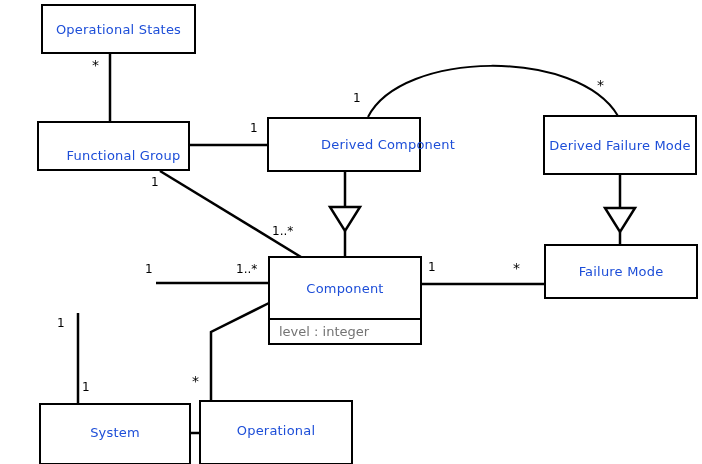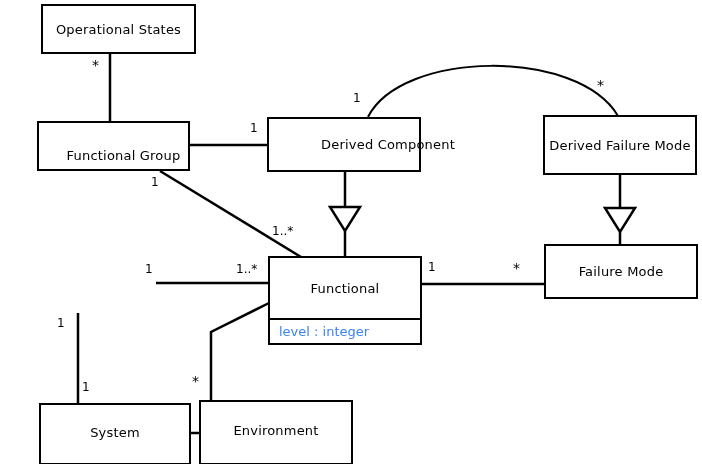--- a/index.html
+++ b/index.html
@@ -30,33 +30,33 @@
     background: #ffffff;
     z-index: 3;
   }
   .uml-name-compartment {
     display: flex;
     align-items: center;
     justify-content: center;
     box-sizing: border-box;
     width: 100%;
     font-size: 13px;
-    color: #000000;
+    color: #1d4ed8;
     letter-spacing: 0.2px;
     text-align: center;
   }
   .uml-attr-compartment {
     box-sizing: border-box;
     width: 100%;
     border-top: 2px solid #000000;
     display: flex;
     align-items: center;
     padding-left: 9px;
     font-size: 13px;
-    color: #3b82f6;
+    color: #737373;
   }
   .mult-label {
     position: absolute;
     font-size: 12px;
     color: #000000;
     white-space: nowrap;
     z-index: 4;
     line-height: 1;
   }
   .mult-label.star {
@@ -103,34 +103,34 @@
   <div class="uml-class" style="left:267px; top:117px; width:154px; height:55px;">
     <div class="uml-name-compartment" style="height:51px;margin-left:44px;">Derived Component</div>
   </div>
 
   <div class="uml-class" style="left:543px; top:115px; width:154px; height:60px;">
     <div class="uml-name-compartment" style="height:56px;">Derived Failure Mode</div>
   </div>
 
 
   <div class="uml-class" style="left:268px; top:256px; width:154px; height:89px;">
-    <div class="uml-name-compartment" style="height:60px;">Functional</div>
+    <div class="uml-name-compartment" style="height:60px;">Component</div>
     <div class="uml-attr-compartment" style="height:25px;">level : integer</div>
   </div>
 
   <div class="uml-class" style="left:544px; top:244px; width:154px; height:55px;">
     <div class="uml-name-compartment" style="height:51px;">Failure Mode</div>
   </div>
 
   <div class="uml-class" style="left:3px; top:403px; width:152px; height:62px;margin-left:36px;">
     <div class="uml-name-compartment" style="height:54px;">System</div>
   </div>
 
   <div class="uml-class" style="left:199px; top:400px; width:154px; height:65px;">
-    <div class="uml-name-compartment" style="height:57px;">Environment</div>
+    <div class="uml-name-compartment" style="height:57px;">Operational</div>
   </div>
 
   <span class="mult-label star" style="left:92px; top:58px;">*</span>
 
   <span class="mult-label" style="left:250px; top:122px;">1</span>
 
   <span class="mult-label" style="left:151px; top:176px;">1</span>
 
   <span class="mult-label" style="left:272px; top:225px;">1..*</span>
 

